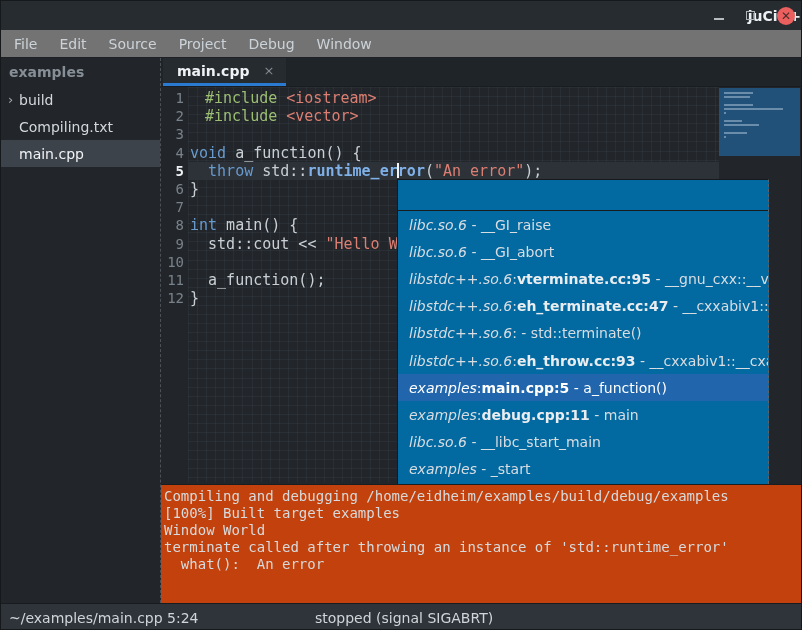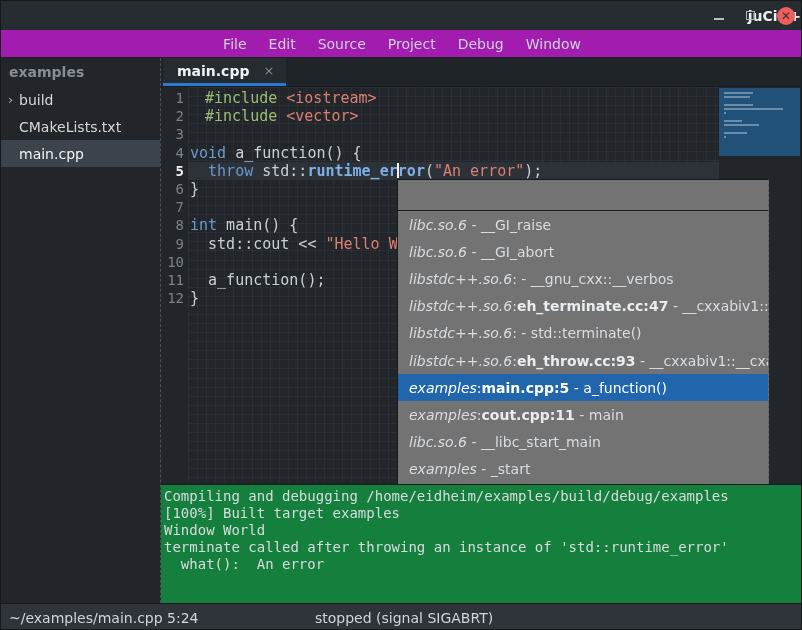--- a/index.html
+++ b/index.html
@@ -14,22 +14,22 @@
   .title { font-size:14px; font-weight:bold; color:#eef1f3; }
   .win-controls { position:absolute; right:6px; top:0; height:29px; display:flex;
                   align-items:center; gap:22px; }
   .btn-min { width:10px; height:2px; background:#b6bcc2; margin-top:6px; }
   .btn-restore { width:9px; height:9px; border:1.5px solid #b0b6bc; transform:rotate(0deg); }
   .btn-close { width:18px; height:18px; border-radius:50%; background:#ec5f5f;
                display:flex; align-items:center; justify-content:center;
                color:#4b2c2e; font-size:12px; font-weight:bold; line-height:1; }
 
   
-  .menubar { height:28px; background:#a21caf; display:flex; align-items:center;
-             padding-left:2px; border-bottom:1px solid #1d2125;justify-content:center; }
+  .menubar { height:28px; background:#737373; display:flex; align-items:center;
+             padding-left:2px; border-bottom:1px solid #1d2125; }
   .menu-item { color:#ccd3d8; font-size:14px; padding:4px 11px; }
 
   
   .content { display:flex; height:545px; }
   .sidebar { width:160px; background:#22262a; border-right:1px dashed #4b5157; flex:none; }
   .side-header { height:28px; display:flex; align-items:center; padding-left:8px;
                  color:#878f96; font-size:14px; font-weight:bold; }
   .side-item { height:27px; display:flex; align-items:center; color:#d3d8dc; font-size:14px; }
   .side-item .twisty { width:18px; padding-left:7px; color:#a7adb3; font-size:13px; }
   .side-item.selected { background:#3d434a; color:#f1f3f5; }
@@ -62,32 +62,32 @@
   .tok-st { color:#dc7f72; }
   .tok-pp { color:#9cbe74;margin-left:15px; }
   .caret { display:inline-block; width:1.5px; height:15px; background:#f2f4f6;
            vertical-align:-2px; margin:0 -0.7px; }
 
   .minimap { position:absolute; left:558px; top:1px; width:81px; height:68px; background:#215079; }
   .minimap div { position:absolute; left:5px; height:1.5px; background:rgba(195,215,235,.45); }
 
   
   .popup { position:absolute; left:236px; top:92px; width:372px; height:305px;
-           background:#737373; border-left:1px solid #17191c; border-top:1px solid #17191c;
+           background:#0369a1; border-left:1px solid #17191c; border-top:1px solid #17191c;
            border-right:1px dashed #5c6268; overflow:hidden; }
   .popup-header { height:31px; border-bottom:1px solid #1a1d20; }
   .bt-row { height:27.2px; display:flex; align-items:center; padding-left:11px;
             font-size:14px; color:#d8dde2; white-space:pre; overflow:hidden; }
   .bt-row .mod { font-style:italic; }
   .bt-row .loc { font-weight:bold; color:#e9edf0; }
   .bt-row.selected { background:#2166ad; }
   .bt-row.selected * , .bt-row.selected { color:#ffffff; }
 
   
-  .terminal { height:119px; background:#15803d; border-top:1px solid #1b1e21;
+  .terminal { height:119px; background:#c2410c; border-top:1px solid #1b1e21;
               padding:3px 0 6px 3px; overflow:hidden; }
   .term-line { font-family:"DejaVu Sans Mono","Liberation Mono",monospace; font-size:14px;
                line-height:17px; color:#d7dbde; white-space:pre; }
 
   
   .statusbar { position:relative; height:28px; background:#2f343a; border-top:1px solid #191c1f;
                display:flex; align-items:center; }
   .status-left { position:absolute; left:8px; color:#d0d5da; font-size:14px; }
   .status-mid { position:absolute; left:314px; color:#d0d5da; font-size:14px; }
 </style>
@@ -118,21 +118,21 @@
 
     <div class="sidebar">
       <div class="side-header">examples</div>
       <div id="side-items">
           <div class="side-item">
             <span class="twisty">›</span>
             <span>build</span>
           </div>
           <div class="side-item">
             <span class="twisty"></span>
-            <span>CMakeLists.txt</span>
+            <span>Compiling.txt</span>
           </div>
           <div class="side-item selected">
             <span class="twisty"></span>
             <span>main.cpp</span>
           </div>
         </div>
     </div>
 
     <div class="main">
 
@@ -184,26 +184,26 @@
             <div style="top: 36px; width: 34.5px;"></div>
             <div style="top: 44px; width: 22.5px;"></div>
             <div style="top: 48px; width: 1.5px;"></div>
           </div>
 
         <div class="popup">
           <div class="popup-header"></div>
           <div id="bt-list">
               <div class="bt-row"><span class="mod">libc.so.6</span> - __GI_raise</div>
               <div class="bt-row"><span class="mod">libc.so.6</span> - __GI_abort</div>
-              <div class="bt-row"><span class="mod">libstdc++.so.6</span>: - __gnu_cxx::__verbos</div>
+              <div class="bt-row"><span class="mod">libstdc++.so.6</span>:<span class="loc">vterminate.cc:95</span> - __gnu_cxx::__verbos</div>
               <div class="bt-row"><span class="mod">libstdc++.so.6</span>:<span class="loc">eh_terminate.cc:47</span> - __cxxabiv1::__term</div>
               <div class="bt-row"><span class="mod">libstdc++.so.6</span>: - std::terminate()</div>
               <div class="bt-row"><span class="mod">libstdc++.so.6</span>:<span class="loc">eh_throw.cc:93</span> - __cxxabiv1::__cxa_thro</div>
               <div class="bt-row selected"><span class="mod">examples</span>:<span class="loc">main.cpp:5</span> - a_function()</div>
-              <div class="bt-row"><span class="mod">examples</span>:<span class="loc">cout.cpp:11</span> - main</div>
+              <div class="bt-row"><span class="mod">examples</span>:<span class="loc">debug.cpp:11</span> - main</div>
               <div class="bt-row"><span class="mod">libc.so.6</span> - __libc_start_main</div>
               <div class="bt-row"><span class="mod">examples</span> - _start</div>
             </div>
         </div>
       </div>
 
       <div class="terminal" id="terminal">
           <div class="term-line">Compiling and debugging /home/eidheim/examples/build/debug/examples</div>
           <div class="term-line">[100%] Built target examples</div>
           <div class="term-line">Window World</div>

